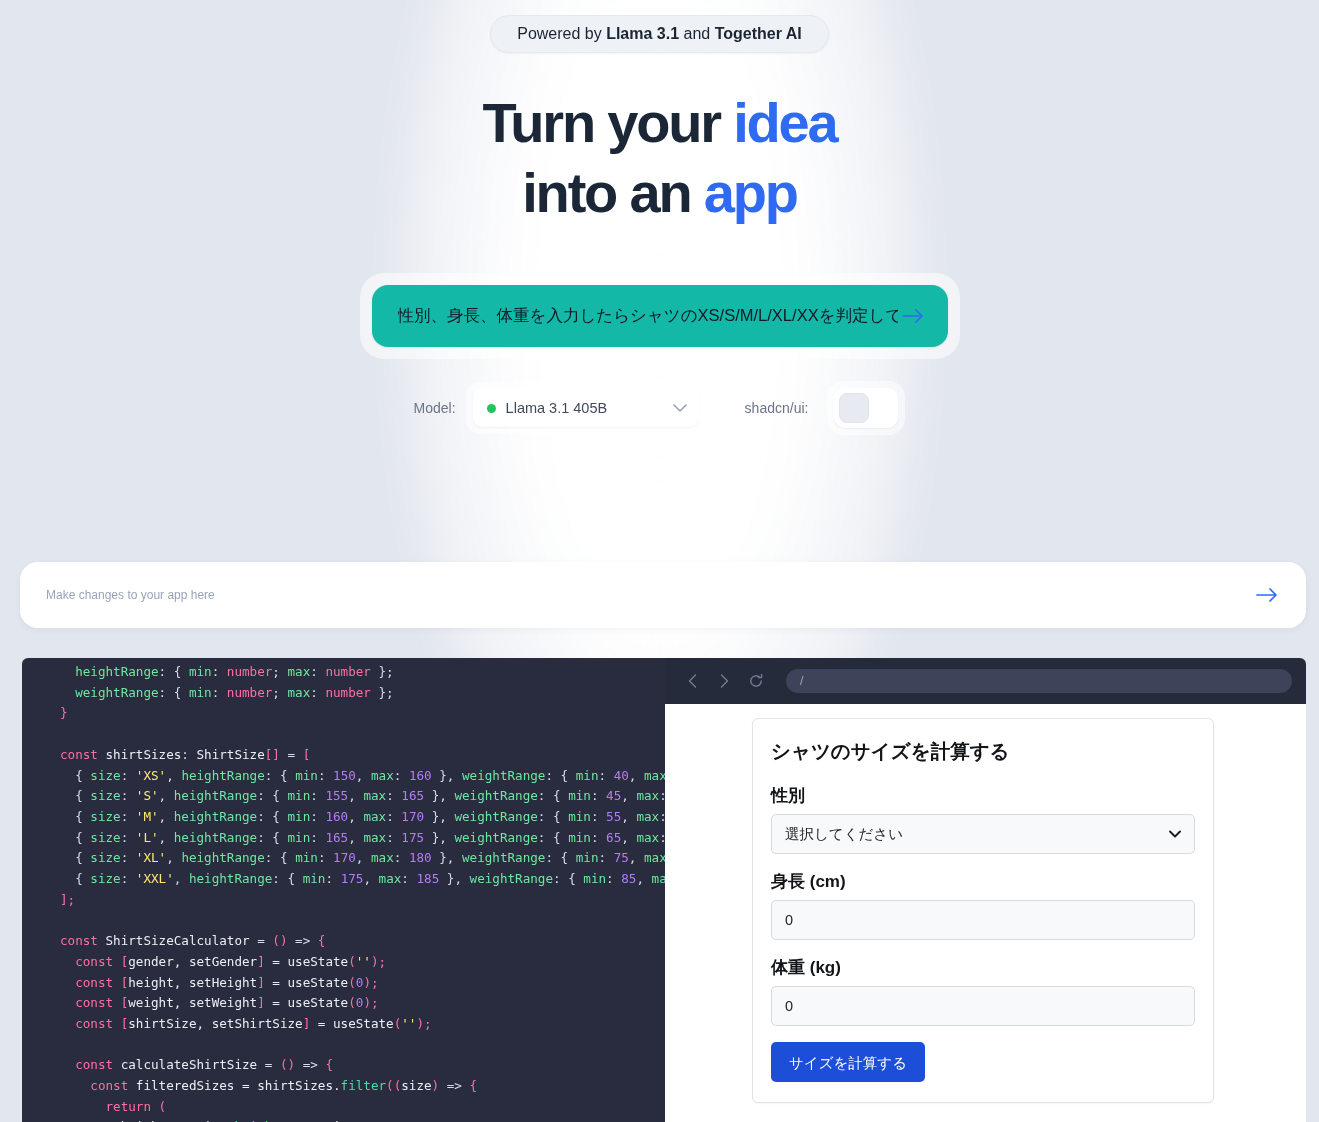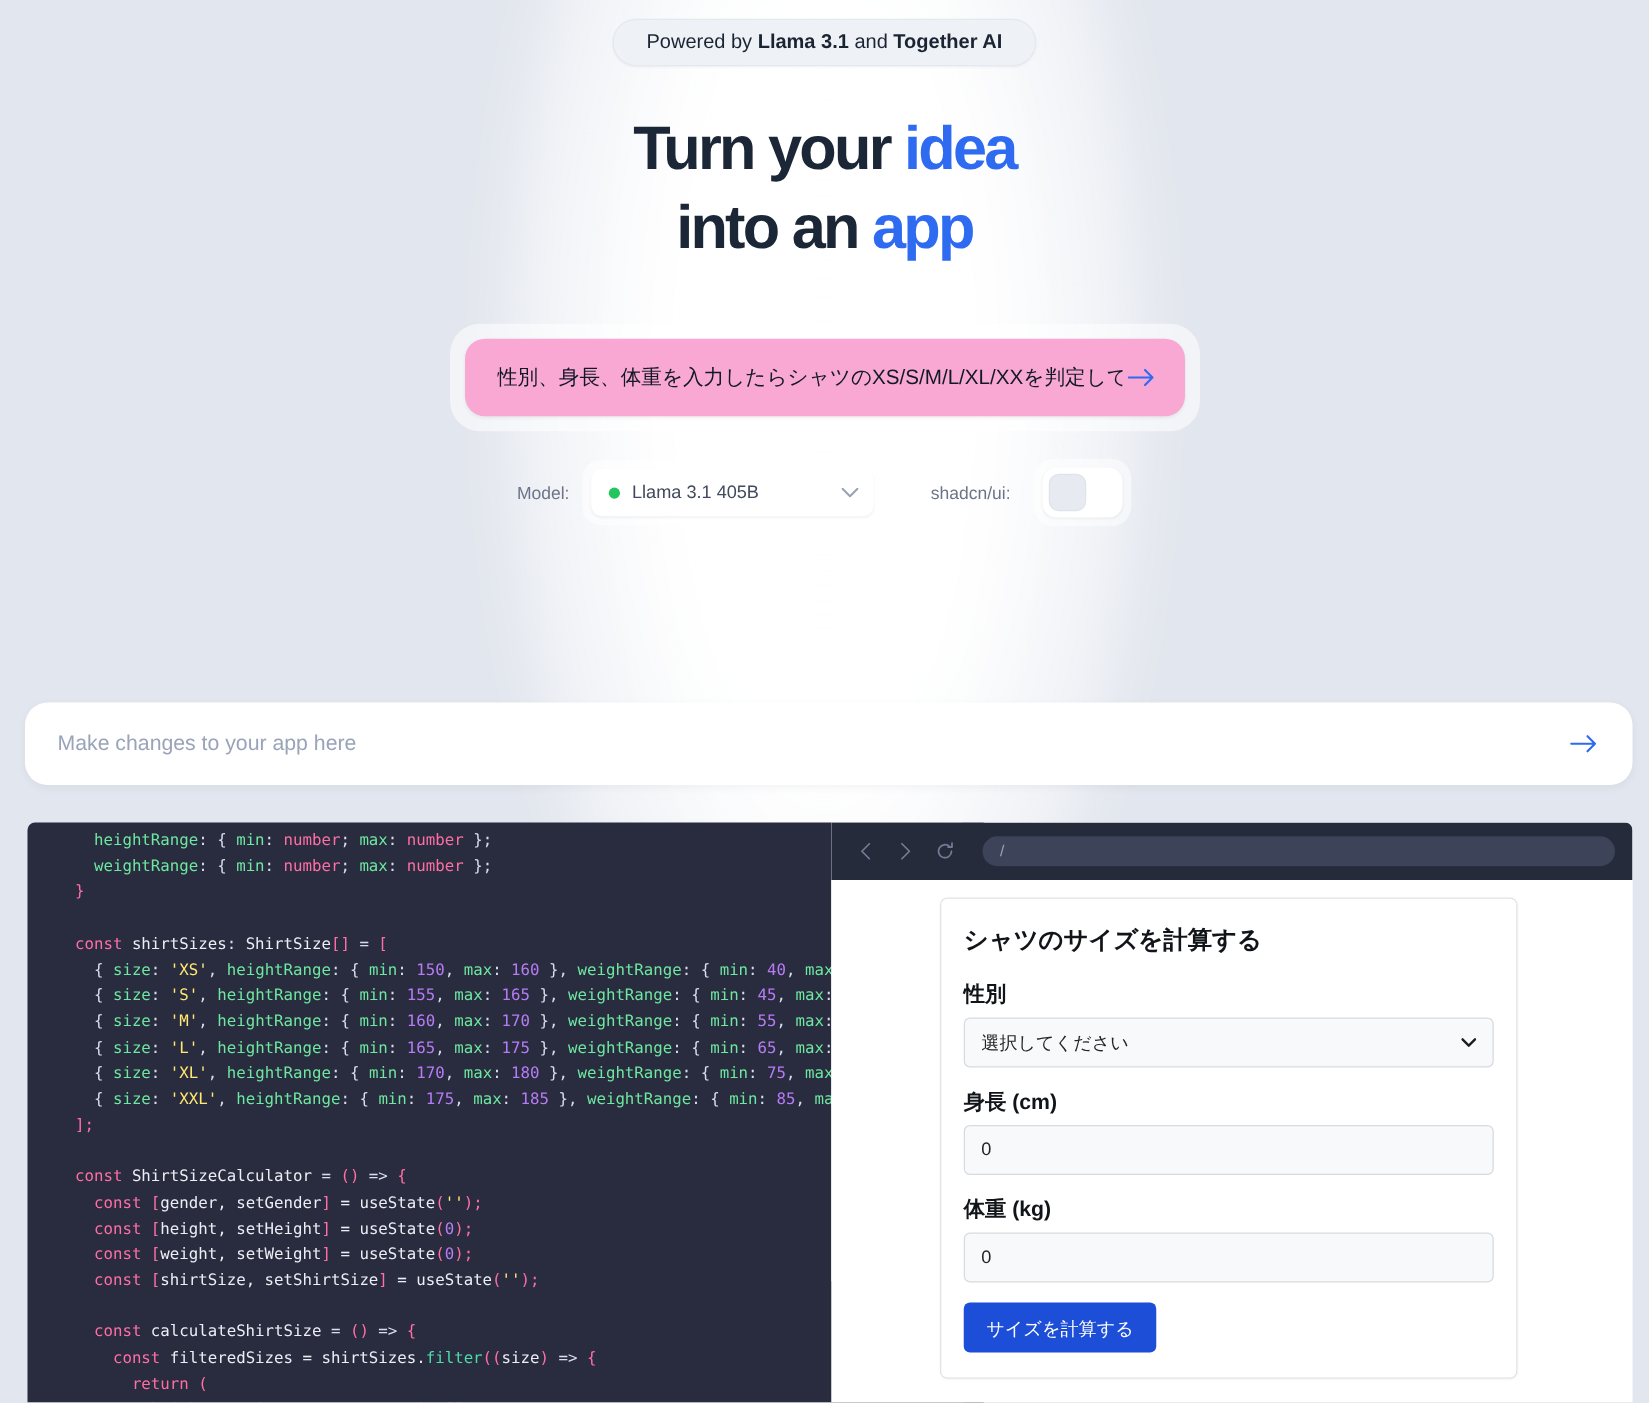--- a/index.html
+++ b/index.html
@@ -56,39 +56,39 @@
     font-size: 16px;
     color: #1b2433;
     box-shadow: 0 1px 2px rgba(30,40,60,.05);
     white-space: nowrap;
   }
   #powered-badge b { font-weight: 700; }
 
   #headline {
     margin-top: 42px;
     text-align: center;
-    font-size: 49px;
+    font-size: 56px;
     line-height: 1.0;
     font-weight: 700;
     letter-spacing: -2.2px;
     color: #1b2637;
   }
   #headline .accent { color: #2f6bf0; }
   #headline .line2 { display: block; margin-top: 14px; }
 
   
   #prompt-wrap {
     margin-top: 52px;
     width: 600px;
     background: rgba(255,255,255,0.55);
     border-radius: 24px;
     padding: 12px;
   }
   #prompt-box {
-    background: #f9a8d4;
+    background: #14b8a6;
     border-radius: 16px;
     height: 62px;
     display: flex;
     align-items: center;
     padding: 0 20px 0 26px;
     box-shadow: 0 1px 3px rgba(30,40,60,.07);
   }
   #prompt-text {
     flex: 1;
     font-size: 16.5px;
@@ -166,21 +166,21 @@
   #change-input {
     flex: 1; height: 66px;
     background: #ffffff;
     border-radius: 18px;
     display: flex; align-items: center;
     padding: 0 24px 0 26px;
     box-shadow: 0 2px 7px rgba(40,50,70,.05);
   }
   #change-placeholder {
     flex: 1;
-    font-size: 17px;
+    font-size: 12px;
     color: #9aa4b8;
   }
   #publish-btn {
     width: 166px; height: 74px;
     background: #3b74f2;
     border-radius: 18px;
     display: flex; align-items: center; justify-content: center;
     gap: 9px;
     color: #fff;
     font-size: 18px;

